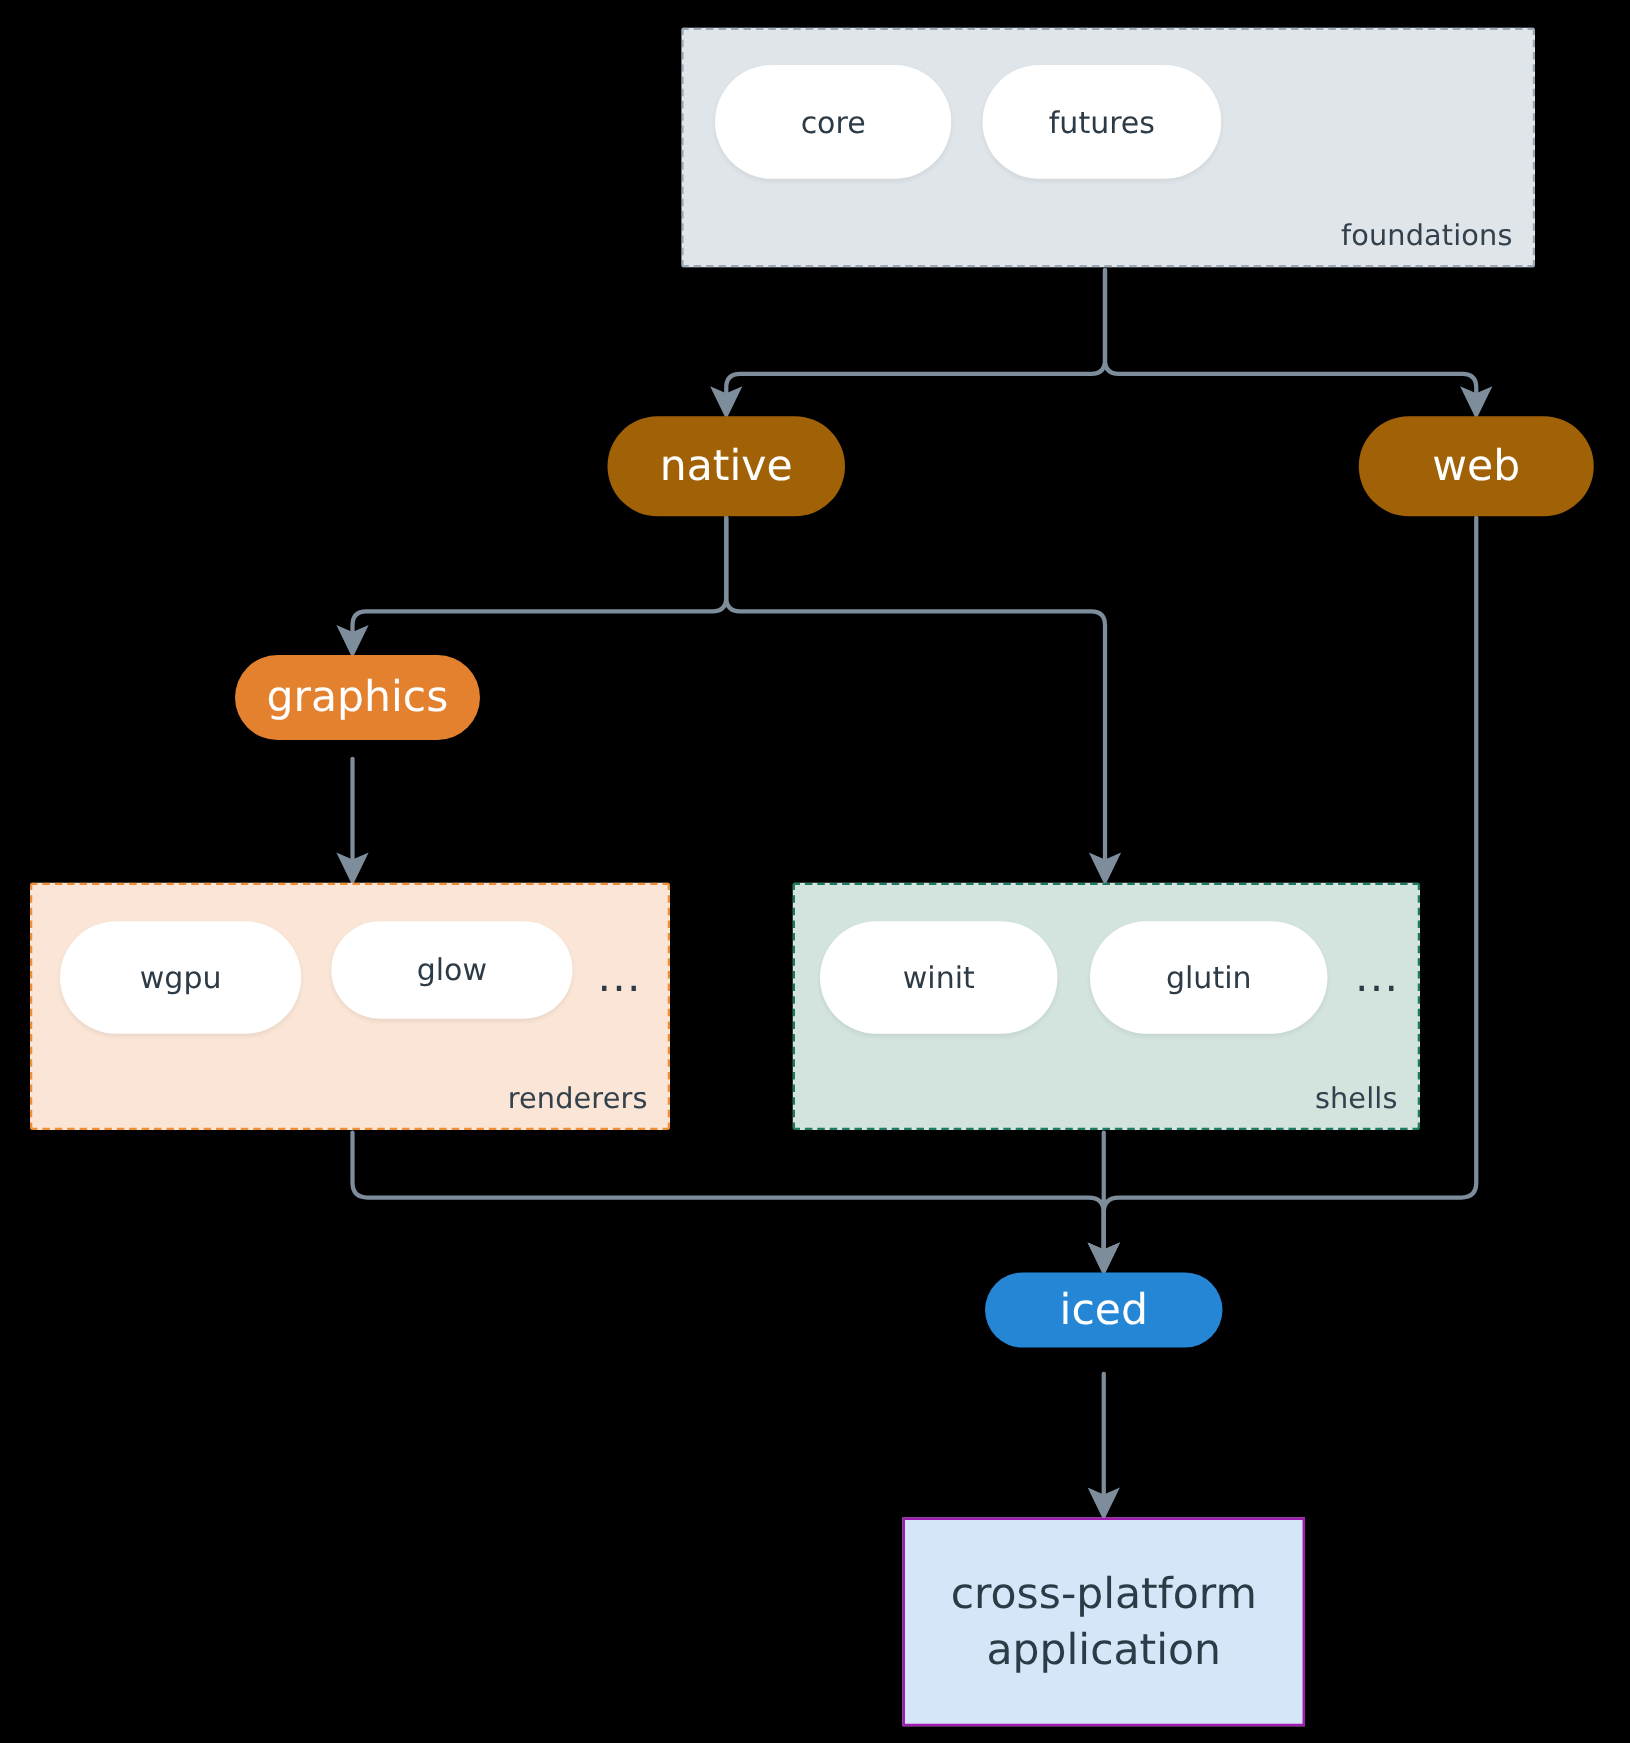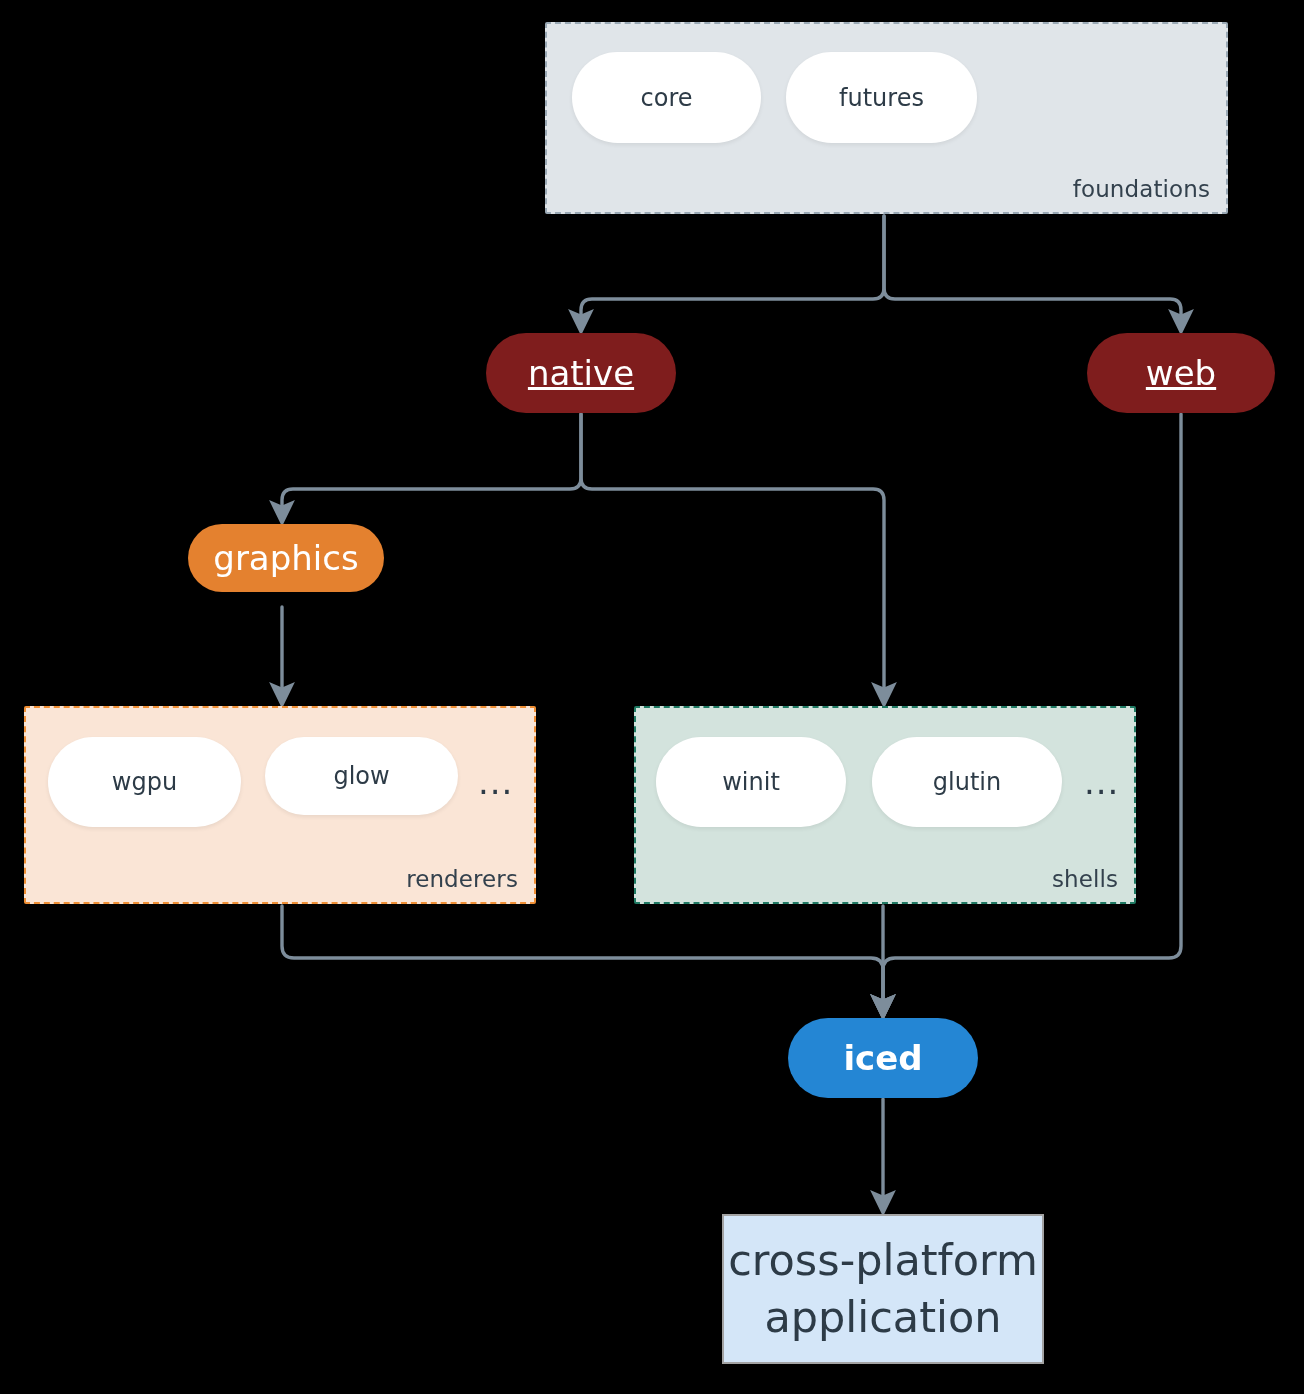--- a/index.html
+++ b/index.html
@@ -86,21 +86,21 @@
   .pill-white {
     background: #ffffff;
     color: #2d3b47;
     font-size: 24px;
     box-shadow: 0 2px 4px rgba(0,0,0,0.07);
   }
   .pill-solid {
     color: #ffffff;
     font-size: 34px;
   }
-  .pill-purple { background: #7f1d1d; text-decoration: underline; }
+  .pill-purple { background: #a16207; }
   .pill-orange { background: #e4812f; }
   .pill-blue   { background: #2486d4; }
 
   
   #node-core    { left: 572px; top: 52px;  width: 189px; height: 91px; }
   #node-futures { left: 786px; top: 52px;  width: 191px; height: 91px; }
   #node-style   { left: 1003px; top: 52px; width: 191px; height: 91px; }
 
   
   #node-native { left: 486px;  top: 333px; width: 190px; height: 80px; }
@@ -123,36 +123,36 @@
   #node-glutin { left: 872px; top: 737px; width: 190px; height: 90px; }
   #dots-shells {
     position: absolute;
     left: 1084px; top: 762px;
     font-size: 34px;
     color: #2d3b47;
     letter-spacing: 1px;
   }
 
   
-  #node-iced { left: 788px; top: 1018px; width: 190px; height: 80px; font-weight: bold; }
+  #node-iced { left: 788px; top: 1018px; width: 190px; height: 60px; }
   #node-application {
     position: absolute;
     left: 722px;
     top: 1214px;
     width: 322px;
-    height: 150px;
+    height: 167px;
     box-sizing: border-box;
     background: #d4e6f8;
-    border: 2px solid #a3a3a3;
+    border: 2px solid #a21caf;
     display: flex;
     flex-direction: column;
     align-items: center;
     justify-content: center;
     color: #2d3b47;
-    font-size: 43px;
+    font-size: 34px;
     line-height: 1.32;
     text-align: center;
   }
 </style>
 </head>
 <body>
 
 <div id="diagram-root">
 
   <svg id="edge-layer" viewBox="0 0 1304 1394" width="1304" height="1394">

